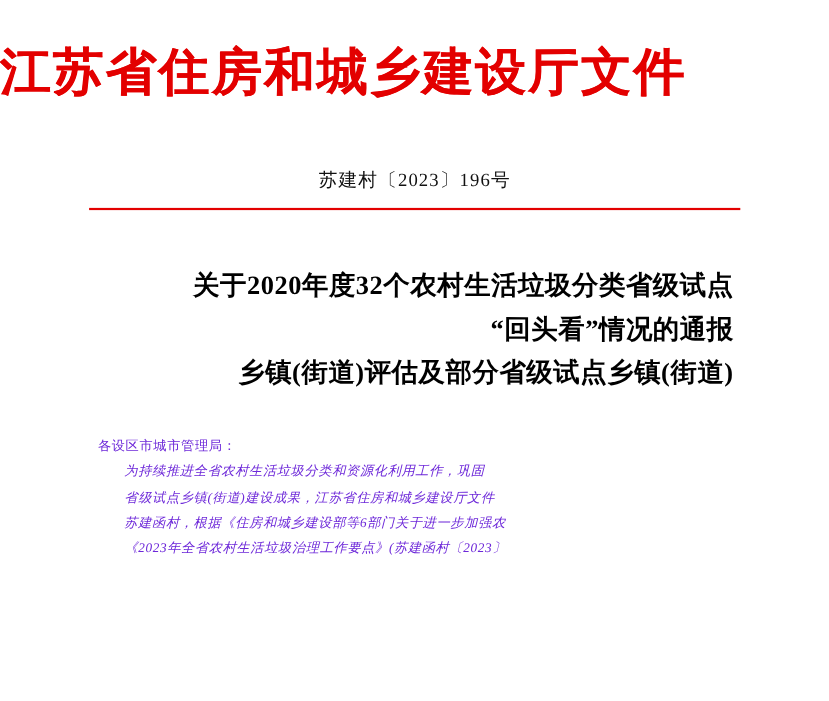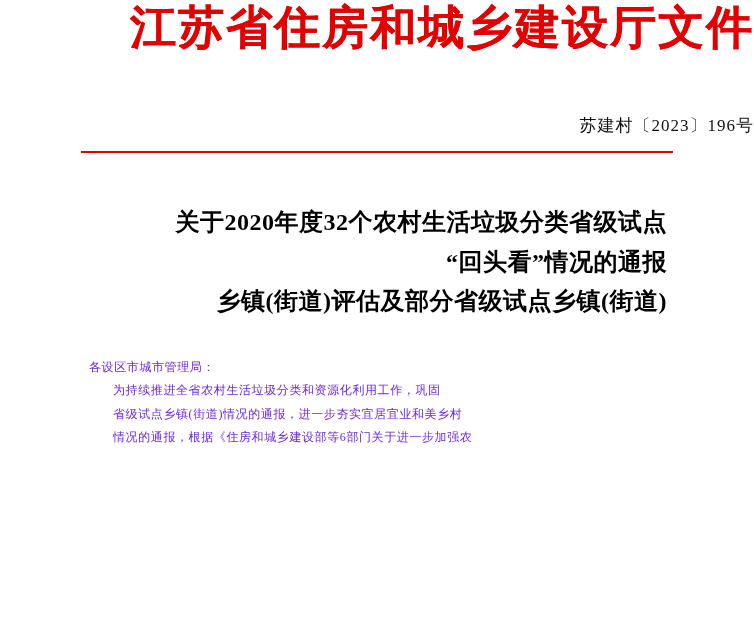--- a/index.html
+++ b/index.html
@@ -14,34 +14,35 @@
     overflow: hidden;
   }
   .page {
     position: relative;
     width: 754px;
     height: 637px;
     background: #ffffff;
     box-sizing: border-box;
   }
   .doc-header {
-    text-align: right;
+    text-align: left;
+    padding-top: 38px;
   }
   .doc-title-red {
     color: #e30000;
     font-weight: bold;
     font-size: 46px;
     letter-spacing: 2px;
     line-height: 1.22;
     font-family: "Liberation Serif", "DejaVu Serif", serif;
     text-shadow: 0.5px 0 0 #e30000;
     white-space: nowrap;
   }
   .doc-number {
-    text-align: right;
+    text-align: center;
     font-size: 17px;
     color: #111;
     margin-top: 58px;
     letter-spacing: 1px;
     font-family: "Liberation Serif", "DejaVu Serif", serif;
   }
   .red-rule {
     margin: 14px auto 0 auto;
     width: 592px;
     height: 2px;
@@ -73,20 +74,21 @@
     text-align: left;
   }
   .para {
     text-indent: 2em;
     text-align: justify;
     margin: 0;
   }
   .para-line {
     display: block;
     white-space: nowrap;
+    font-style: italic;
   }
   .para-line.indent {
     text-indent: 2em;
   }
 </style>
 </head>
 <body>
 
 <div class="page">
 
@@ -101,18 +103,19 @@
   <div class="main-title">
     <span class="line">关于2020年度32个农村生活垃圾分类省级试点</span>
     <span class="line">“回头看”情况的通报</span>
     <span class="line">乡镇(街道)评估及部分省级试点乡镇(街道)</span>
   </div>
 
   <div class="body-block">
     <div class="salutation">各设区市城市管理局：</div>
     <div class="para">
       <span class="para-line indent">为持续推进全省农村生活垃圾分类和资源化利用工作，巩固</span>
-      <span class="para-line">省级试点乡镇(街道)情况的通报，进一步夯实宜居宜业和美乡村</span>
-      <span class="para-line">情况的通报，根据《住房和城乡建设部等6部门关于进一步加强农</span>
+      <span class="para-line">省级试点乡镇(街道)建设成果，江苏省住房和城乡建设厅文件</span>
+      <span class="para-line">苏建函村，根据《住房和城乡建设部等6部门关于进一步加强农</span>
+      <span class="para-line">《2023年全省农村生活垃圾治理工作要点》(苏建函村〔2023〕</span>
     </div>
   </div>
 
 </div>
 
 </body></html>

